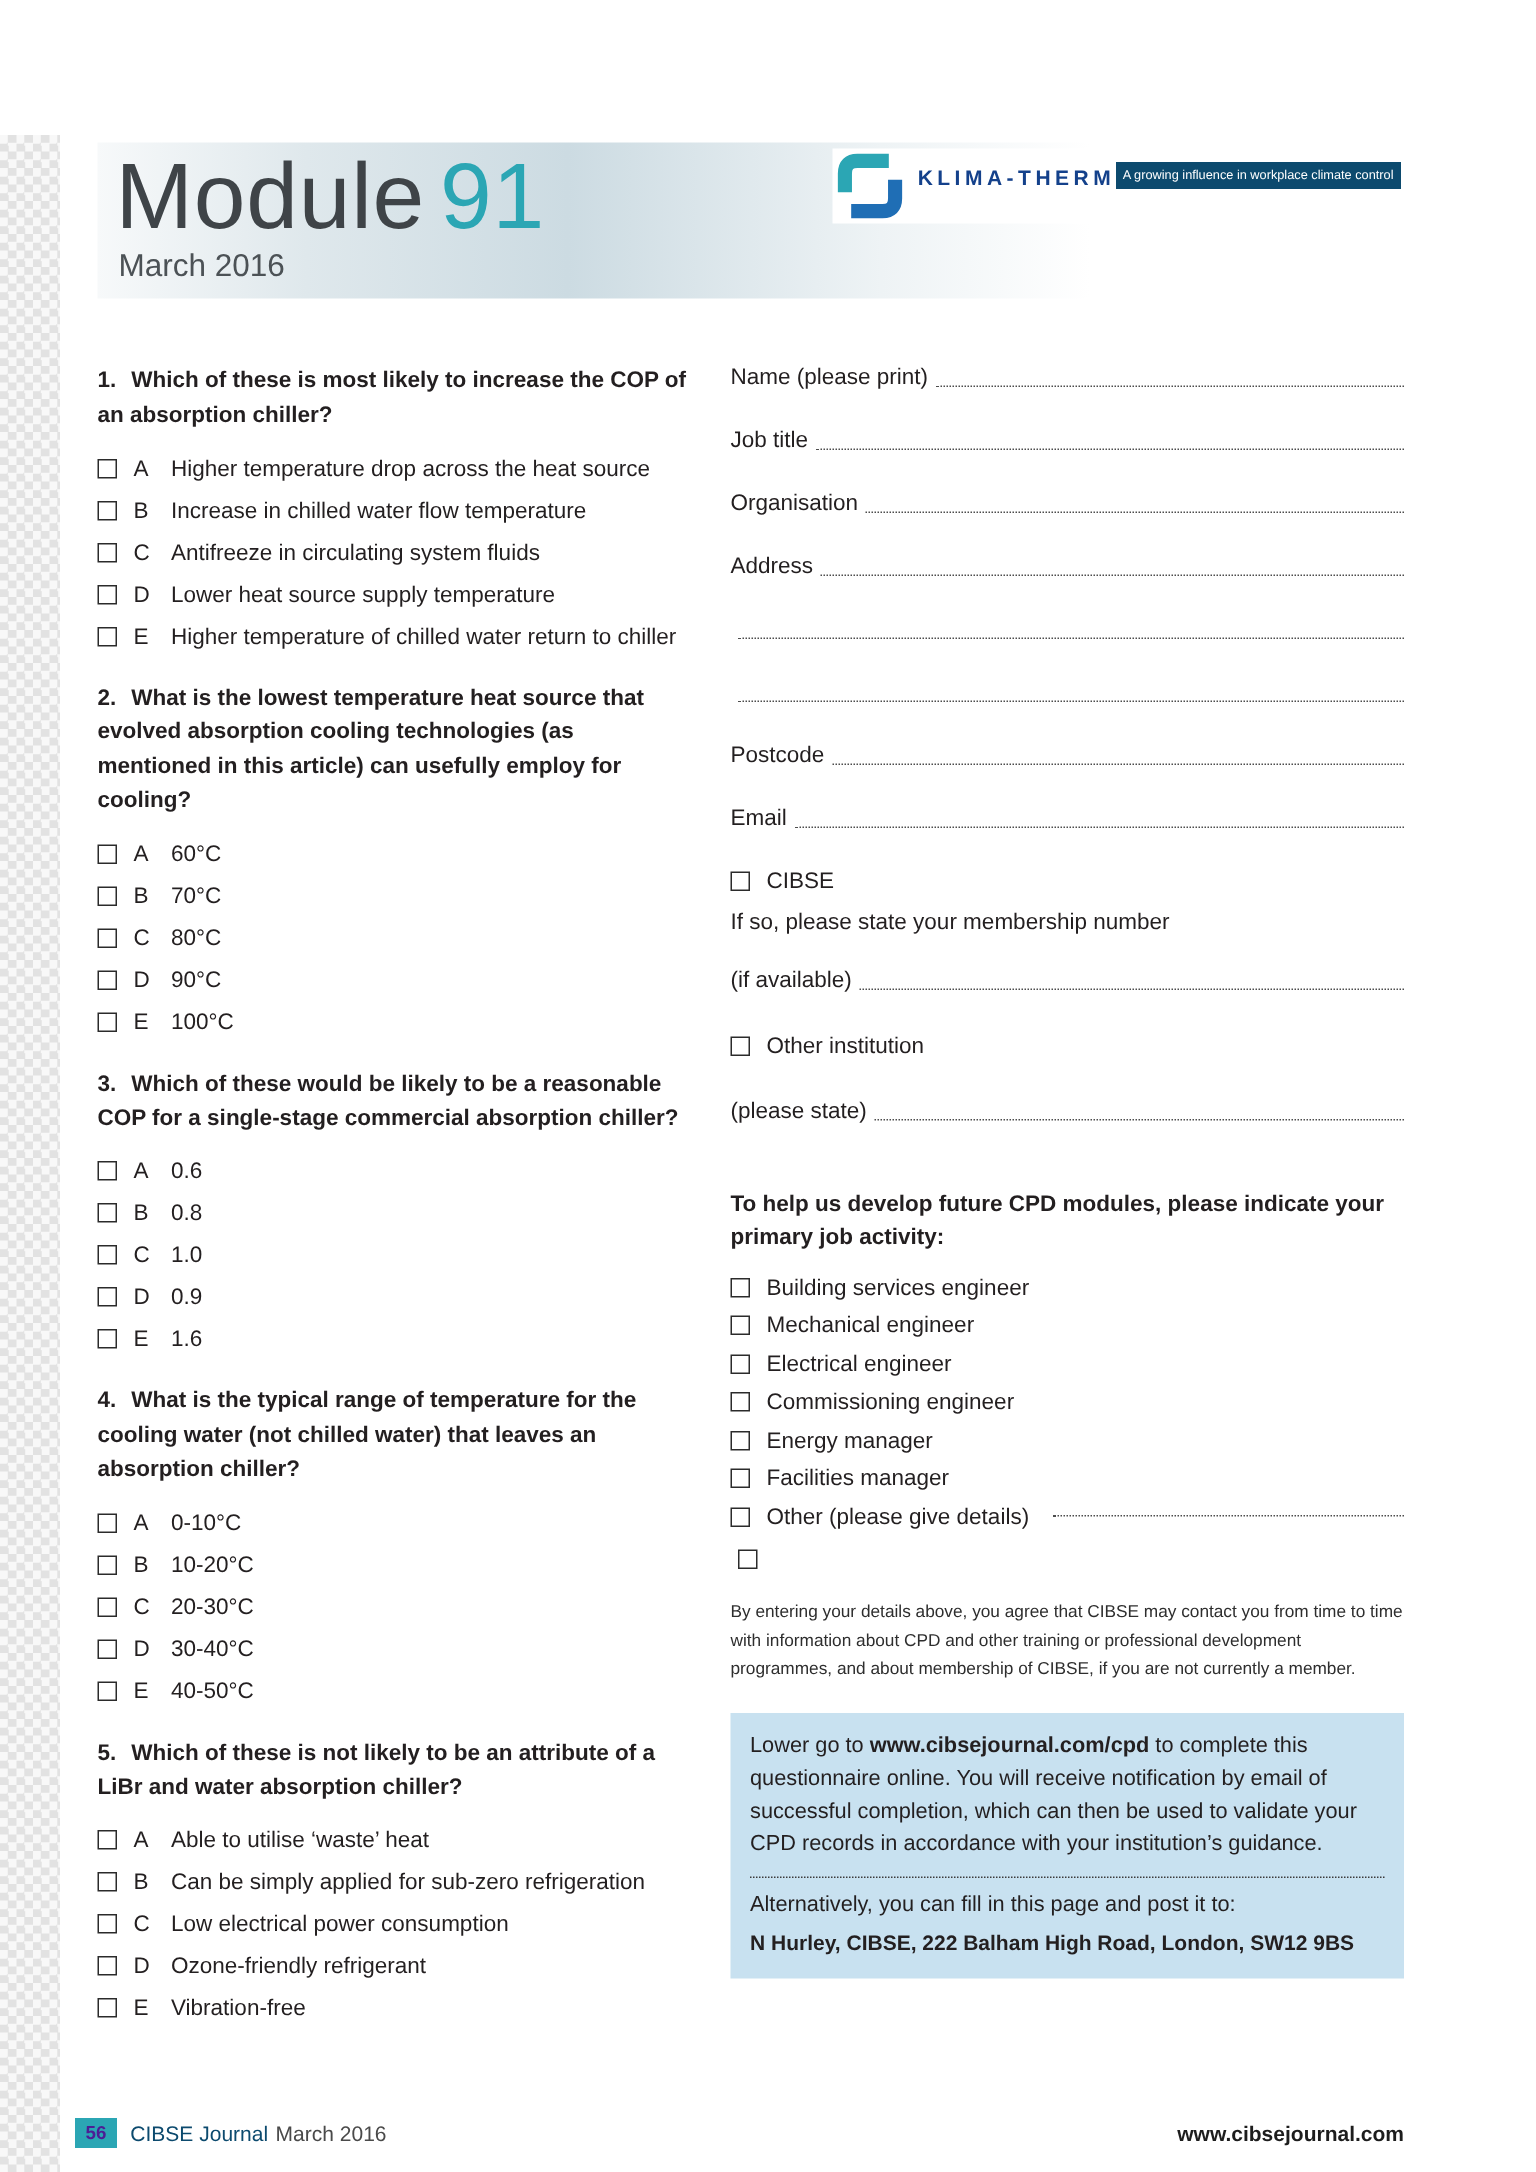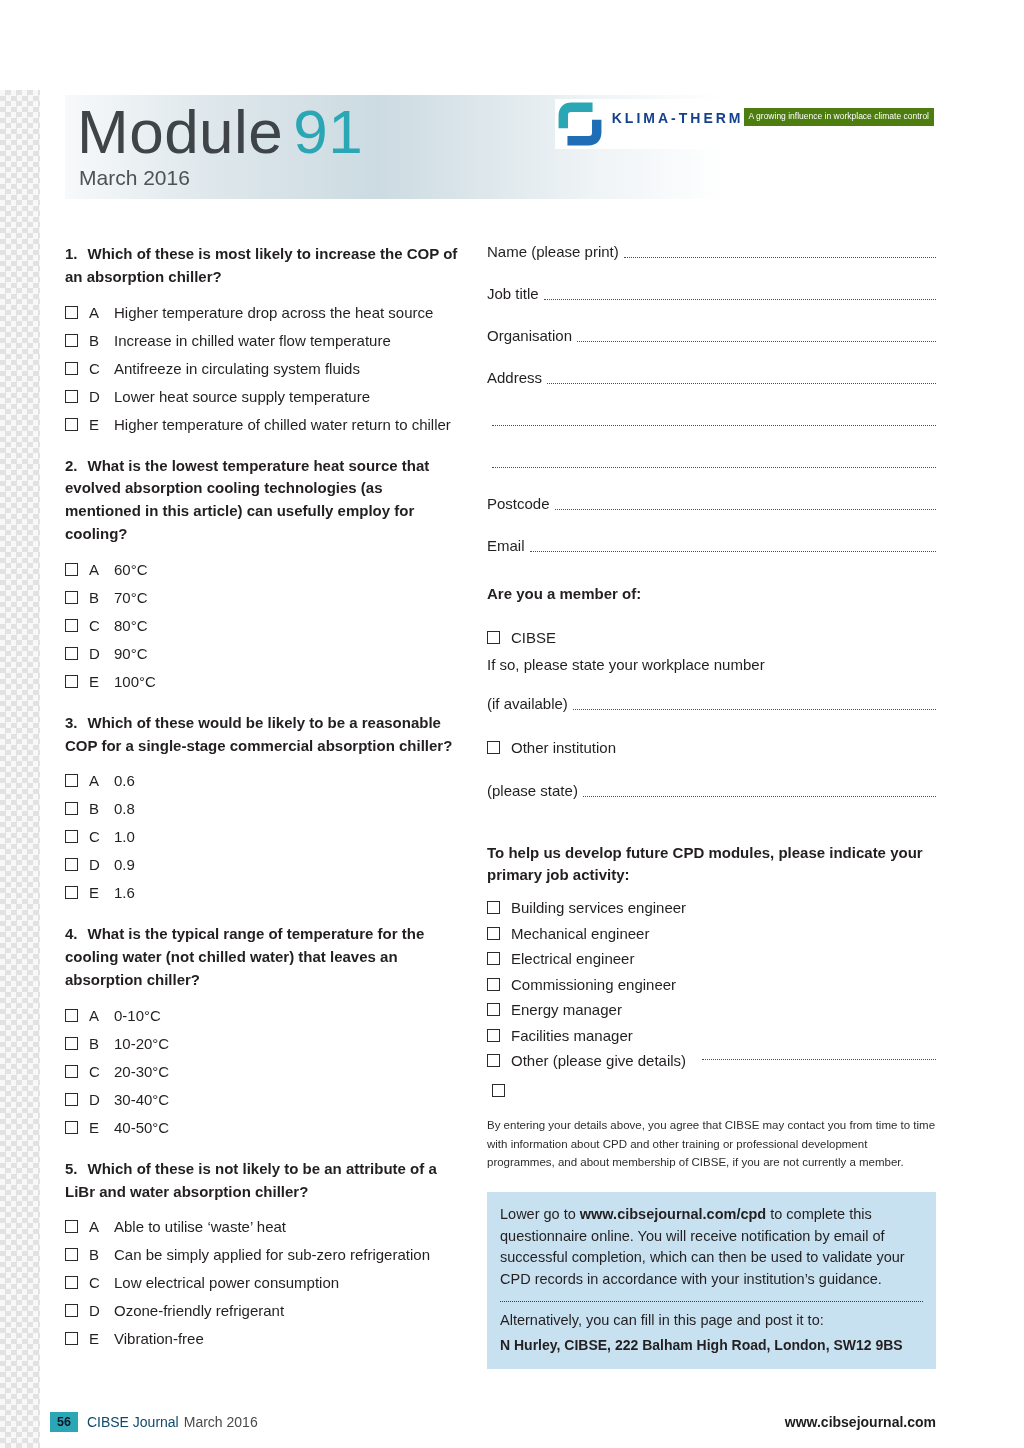--- a/index.html
+++ b/index.html
@@ -18,21 +18,21 @@
   .header { position: relative; height: 104px; margin-bottom: 44px;
     background: linear-gradient(90deg, #f7f9fa 0%, #dfe8ec 16%, #ccdbe2 36%, #eef3f5 60%, #ffffff 76%); }
   .title { font-size: 62px; line-height: 1.0; padding: 6px 0 0 12px; color: #3f4448; letter-spacing: 0.5px; }
   .title .num { color: #2ba6b4; margin-left: 10px; }
   .hdate { font-size: 21px; color: #4c5256; padding-left: 14px; margin-top: 3px; }
 
   .logo { position: absolute; top: 4px; right: 0; display: flex; gap: 9px; align-items: flex-start; background: #ffffff; padding: 2px; }
   .logo-icon svg { width: 46px; height: 46px; display: block; }
   .logo-right { display: flex; flex-direction: row; }
   .brand { font-size: 14px; font-weight: bold; letter-spacing: 3px; color: #14418b; margin-top: 9px; white-space: nowrap; }
-  .tagline { background: #4d7c0f; color: #ffffff; font-size: 8.5px; padding: 2.5px 5px; margin-top: 7px; white-space: nowrap; }
+  .tagline { background: #0c4a6e; color: #ffffff; font-size: 8.5px; padding: 2.5px 5px; margin-top: 7px; white-space: nowrap; }
 
   
   .cols { display: flex; }
   .col-q { width: 422px; flex: none; padding-right: 26px; }
   .col-f { flex: 1; min-width: 0; }
 
   
   .question { margin-bottom: 22px; }
   .q-text { font-weight: bold; font-size: 15px; line-height: 1.52; margin-bottom: 15px; }
   .q-num { margin-right: 10px; }
@@ -58,21 +58,21 @@
   .optout { font-size: 15px; line-height: 1.55; margin-top: 8px; }
   .smallprint { margin-top: 15px; font-size: 11.5px; line-height: 1.62; color: #2e2e2e; }
 
   .cpd-box { margin-top: 20px; background: #c8e1f0; padding: 12px 13px 13px; font-size: 14.5px; line-height: 1.5; }
   .cpd-box b { font-weight: bold; }
   .box-divider { border: none; border-top: 1.7px dotted #3c3c3c; margin: 10px 0 8px; }
   .box-address { font-weight: bold; margin-top: 3px; font-size: 14px; }
 
   
   .footer { position: absolute; left: 50px; right: 88px; bottom: 16px; display: flex; align-items: center; font-size: 14px; }
-  .pagenum { background: #2ba6b4; color: #0f172a; font-weight: bold; padding: 3px 7px; font-size: 12.5px; margin-right: 9px; }
+  .pagenum { background: #2ba6b4; color: #4c1d95; font-weight: bold; padding: 3px 7px; font-size: 12.5px; margin-right: 9px; }
   .journal-name { font-weight: normal; color: #0c4a6e; }
   .journal-date { color: #4a4a4a; margin-left: 5px; }
   .website { margin-left: auto; font-weight: bold; color: #1d1d1d; }
 </style>
 </head>
 <body>
 
 <div class="page">
   <div class="edge-pattern"></div>
 
@@ -276,27 +276,26 @@
           </div>
         <div class="frow">
             <span class="flabel">Postcode</span>
             <span class="leader"></span>
           </div>
         <div class="frow">
             <span class="flabel">Email</span>
             <span class="leader"></span>
           </div>
 
-        <p class="bold-head member-head">Are you a member of:</p>
 
         <div class="cb-row">
             <span class="cb"></span>
             <span>CIBSE</span>
           </div>
-        <p class="member-note">If so, please state your workplace number</p>
+        <p class="member-note">If so, please state your membership number</p>
         <div class="frow">
             <span class="flabel">(if available)</span>
             <span class="leader"></span>
           </div>
 
         <div class="cb-row gap-top">
             <span class="cb"></span>
             <span>Other institution</span>
           </div>
         <div class="frow gap-top">

